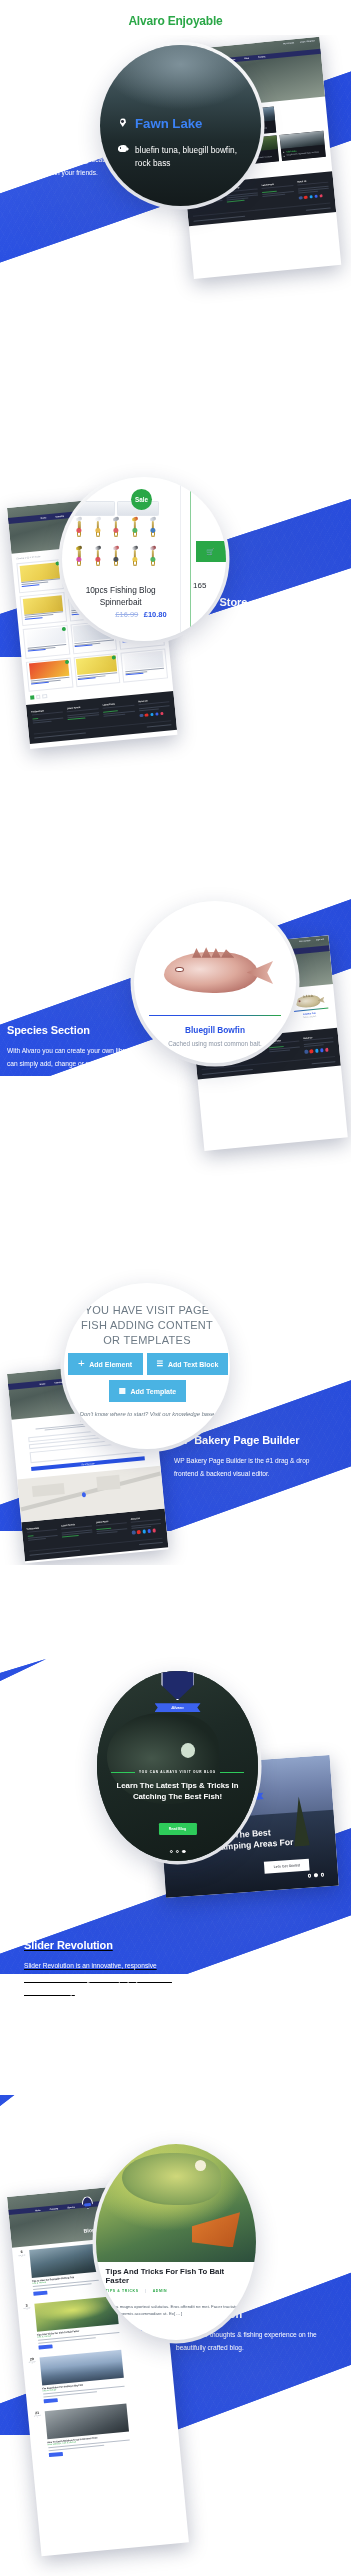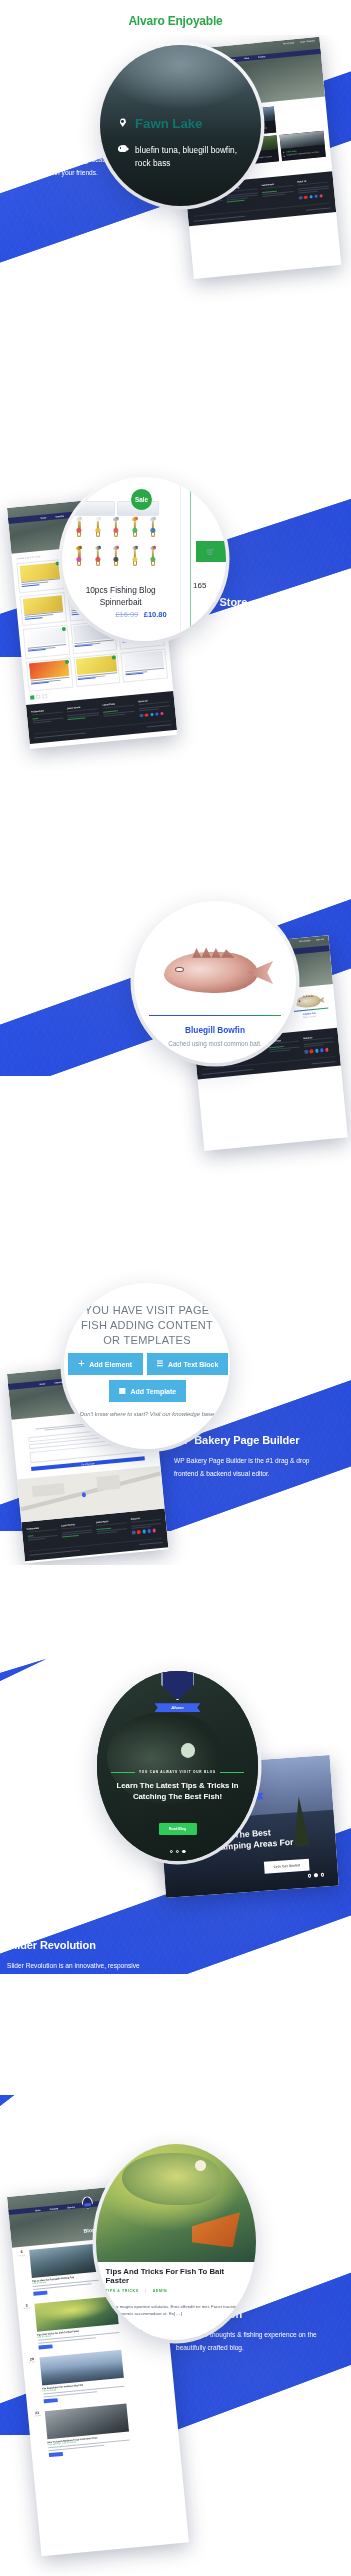--- a/index.html
+++ b/index.html
@@ -365,21 +365,21 @@
   </div>
 
   <div class="bubble" style="left:100px;top:10.4px;width:161px;height:161px;">
     <div class="inner ph-cabin"></div>
     <div style="position:absolute;left:19.6px;top:73px;">
         <div class="pin-icon"></div>
       </div>
     <div style="position:absolute;left:18px;top:100px;">
         <div class="fish-icon"></div>
       </div>
-    <div class="b-label" style="left:35px;top:71px;font-size:13.2px;font-weight:bold;color:#0f766e;">Fawn Lake</div>
+    <div class="b-label" style="left:35px;top:71px;font-size:13.2px;font-weight:bold;color:#3b82f6;">Fawn Lake</div>
     <div class="b-label" style="left:35px;top:99px;width:109px;font-size:8.3px;line-height:1.55;">bluefin tuna, bluegill bowfin, rock bass</div>
   </div>
 
   <div class="txt" style="left:7px;top:98px;width:161px;">
     <h2>Camping Locations</h2>
     <p>Add your preffered camping locations with fish species &amp; share them with your friends.</p>
   </div>
 </div>
 
 <div class="section" style="top:403px;height:368px;">
@@ -741,20 +741,24 @@
           <i class="tail"></i>
           <i class="dorsal"></i>
           <i class="eye"></i>
       </div>
       <i style="position:absolute;left:15px;top:114px;width:132px;height:1.2px;background:linear-gradient(90deg,#2851e3 0%,#2851e3 45%,#2aa747 100%);display:block;"></i>
       <div style="position:absolute;left:0;right:0;top:124px;text-align:center;font-size:8.3px;font-weight:bold;color:#2851e3;">Bluegill Bowfin</div>
       <div style="position:absolute;left:0;right:0;top:139px;text-align:center;font-size:6.3px;color:#8c96a5;">Cached using most common bait.</div>
     </div>
   </div>
 
+  <div class="txt" style="left:7px;top:190px;width:167px;">
+    <h2>Species Section</h2>
+    <p>With Alvaro you can create your own library where you can simply add, change or remove different fish species.</p>
+  </div>
 </div>
 
 <div class="section" style="top:1220px;height:345px;">
 
   <div class="band" style="top:69px;clip-path:polygon(0 224px, 403px 81px, 403px 167px, 0 311px);"></div>
 
   <div class="screen" style="left:7px;top:154px;width:144px;height:190px;transform:rotate(-5.5deg);transform-origin:left top;">
     <div class="hero ph-misty" style="height:46px;">
       <div class="topbar">
           <span>My Account</span>
@@ -891,21 +895,21 @@
       <div class="h" style="top:58%;">Learn The Latest Tips &amp; Tricks In Catching The Best Fish!</div>
       <div class="cta" style="top:80%;">Read Blog</div>
       <div class="dots" style="bottom:4%;">
         <i></i>
           <i></i>
           <i class="on"></i>
       </div>
     </div>
   </div>
 
-  <div class="txt" style="left:7px;top:282px;width:154px;">
+  <div class="txt" style="left:24px;top:282px;width:154px;text-decoration:underline;">
     <h2>Slider Revolution</h2>
     <p>Slider Revolution  is an innovative, responsive WordPress Slider Plugin that displays your content the beautiful way.</p>
   </div>
 </div>
 
 <div class="section" style="top:2095px;height:481px;">
 
   <div class="band" style="top:98px;clip-path:polygon(0 219px, 403px 69px, 403px 161px, 0 311px);"></div>
   <div class="band" style="top:-190px;clip-path:polygon(0 184px, 45px 184px, 0 219px);"></div>
 

